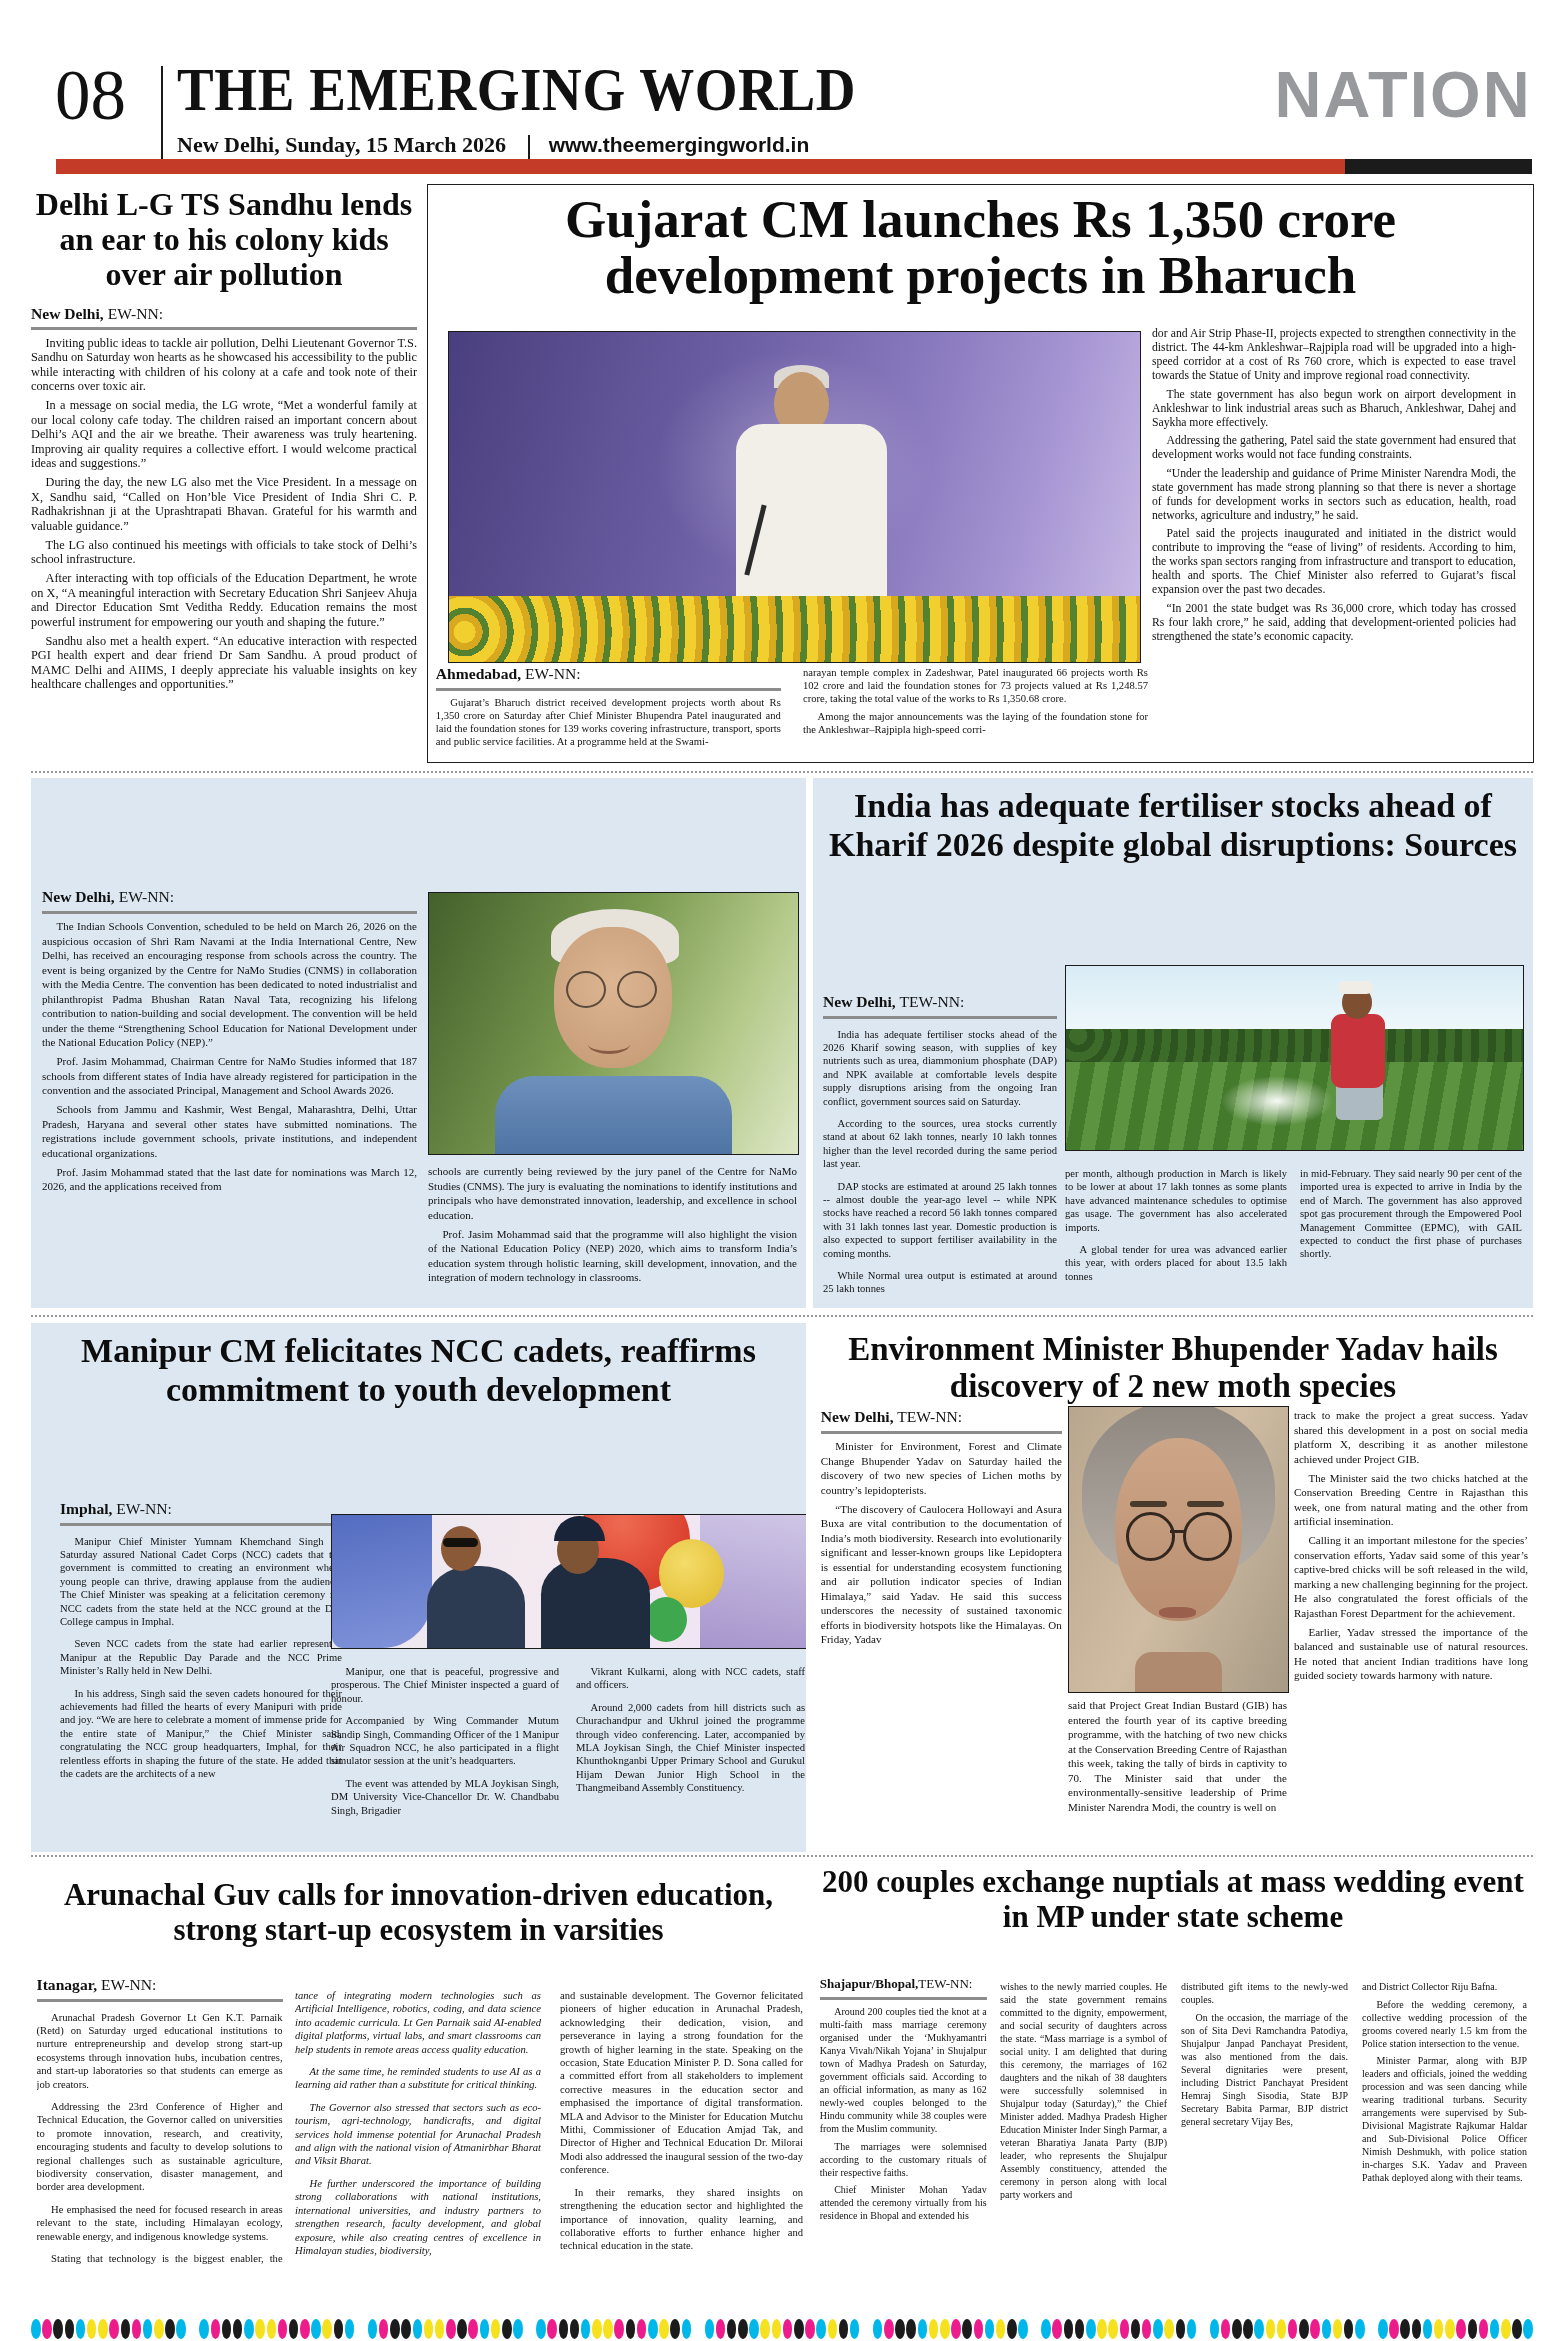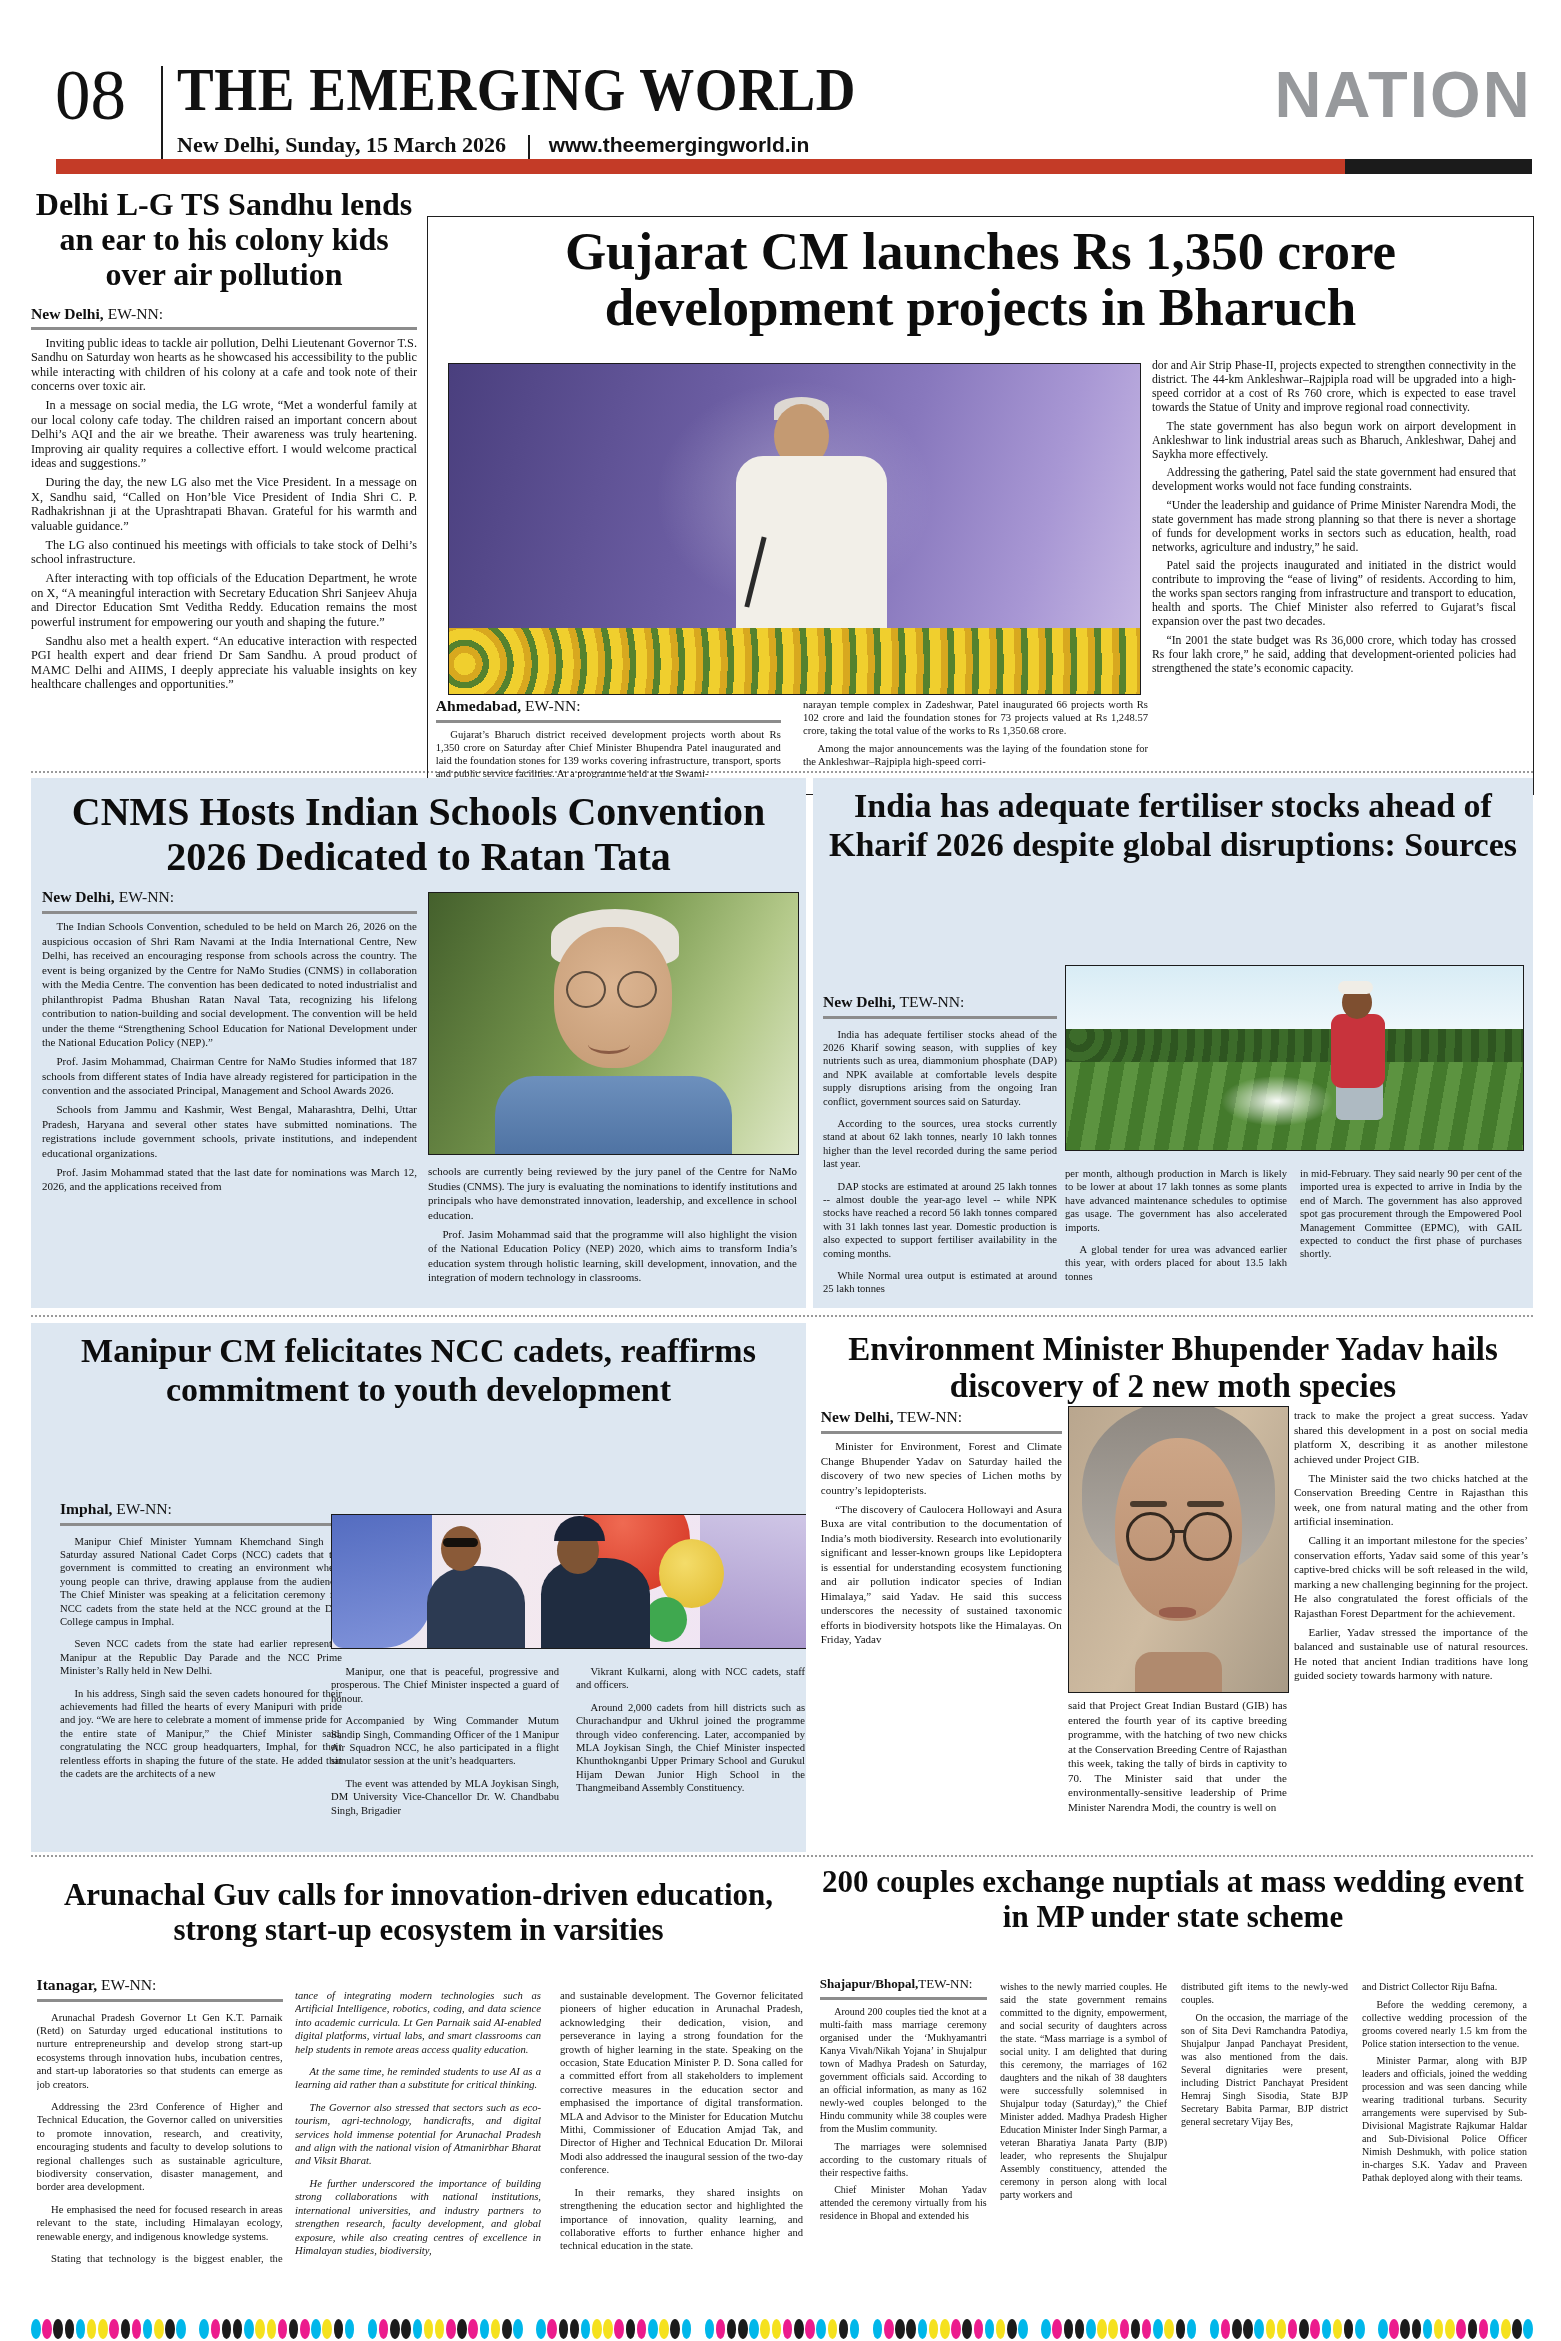--- a/index.html
+++ b/index.html
@@ -140,21 +140,21 @@
     <div style="text-align:justify;">
         <p class="para">Inviting public ideas to tackle air pollution, Delhi Lieutenant Governor T.S. Sandhu on Saturday won hearts as he showcased his accessibility to the public while interacting with children of his colony at a cafe and took note of their concerns over toxic air.</p>
         <p class="para">In a message on social media, the LG wrote, “Met a wonderful family at our local colony cafe today. The children raised an important concern about Delhi’s AQI and the air we breathe. Their awareness was truly heartening. Improving air quality requires a collective effort. I would welcome practical ideas and suggestions.”</p>
         <p class="para">During the day, the new LG also met the Vice President. In a message on X, Sandhu said, “Called on Hon’ble Vice President of India Shri C. P. Radhakrishnan ji at the Uprashtrapati Bhavan. Grateful for his warmth and valuable guidance.”</p>
         <p class="para">The LG also continued his meetings with officials to take stock of Delhi’s school infrastructure.</p>
         <p class="para">After interacting with top officials of the Education Department, he wrote on X, “A meaningful interaction with Secretary Education Shri Sanjeev Ahuja and Director Education Smt Veditha Reddy. Education remains the most powerful instrument for empowering our youth and shaping the future.”</p>
         <p class="para">Sandhu also met a health expert. “An educative interaction with respected PGI health expert and dear friend Dr Sam Sandhu. A proud product of MAMC Delhi and AIIMS, I deeply appreciate his valuable insights on key healthcare challenges and opportunities.”</p>
       </div>
   </article>
 
-  <article class="art guj-box" style="left:427px;top:184px;width:1105px;height:577px;margin-top:32px;">
+  <article class="art guj-box" style="left:427px;top:184px;width:1105px;height:577px;">
     <h2 class="hl-guj" style="position:absolute;left:11px;right:11px;top:5.6px;">Gujarat CM launches Rs 1,350 crore development projects in Bharuch</h2>
 
     <div class="ph" style="left:20px;top:146px;width:691px;height:330px;">
       <div class="gp-bg"></div>
       <div class="gp-glow"></div>
       <div class="gp-hair"></div>
       <div class="gp-head"></div>
       <div class="gp-body"></div>
       <div class="gp-mic"></div>
       <div class="gp-flowers"></div>
@@ -178,21 +178,20 @@
           <p class="para">Gujarat’s Bharuch district received development projects worth about Rs 1,350 crore on Saturday after Chief Minister Bhupendra Patel inaugurated and laid the foundation stones for 139 works covering infrastructure, transport, sports and public service facilities. At a programme held at the Swami-</p>
         </div>
     </div>
     <div class="col t19g" style="left:375px;top:481px;width:345px;height:93px;">
         <p class="para cont">narayan temple complex in Zadeshwar, Patel inaugurated 66 projects worth Rs 102 crore and laid the foundation stones for 73 projects valued at Rs 1,248.57 crore, taking the total value of the works to Rs 1,350.68 crore.</p>
         <p class="para">Among the major announcements was the laying of the foundation stone for the Ankleshwar–Rajpipla high-speed corri-</p>
       </div>
   </article>
 
   <article class="art bg-blue" style="left:31px;top:778px;width:775px;height:530px;">
-    <h2 class="hl-cnms" style="position:absolute;left:11px;right:11px;top:12.3px;">CNMS Hosts Indian Schools Convention 2026 Dedicated to Ratan Tata</h2>
 
     <div class="col t20" style="left:11px;top:110px;width:375px;height:412px;">
       <div class="byline">
         <b>New Delhi,</b>
         <span class="ag">EW-NN:</span>
       </div>
       <div>
           <p class="para">The Indian Schools Convention, scheduled to be held on March 26, 2026 on the auspicious occasion of Shri Ram Navami at the India International Centre, New Delhi, has received an encouraging response from schools across the country. The event is being organized by the Centre for NaMo Studies (CNMS) in collaboration with the Media Centre. The convention has been dedicated to noted industrialist and philanthropist Padma Bhushan Ratan Naval Tata, recognizing his lifelong contribution to nation-building and social development. The convention will be held under the theme “Strengthening School Education for National Development under the National Education Policy (NEP).”</p>
           <p class="para">Prof. Jasim Mohammad, Chairman Centre for NaMo Studies informed that 187 schools from different states of India have already registered for participation in the convention and the associated Principal, Management and School Awards 2026.</p>
           <p class="para">Schools from Jammu and Kashmir, West Bengal, Maharashtra, Delhi, Uttar Pradesh, Haryana and several other states have submitted nominations. The registrations include government schools, private institutions, and independent educational organizations.</p>

